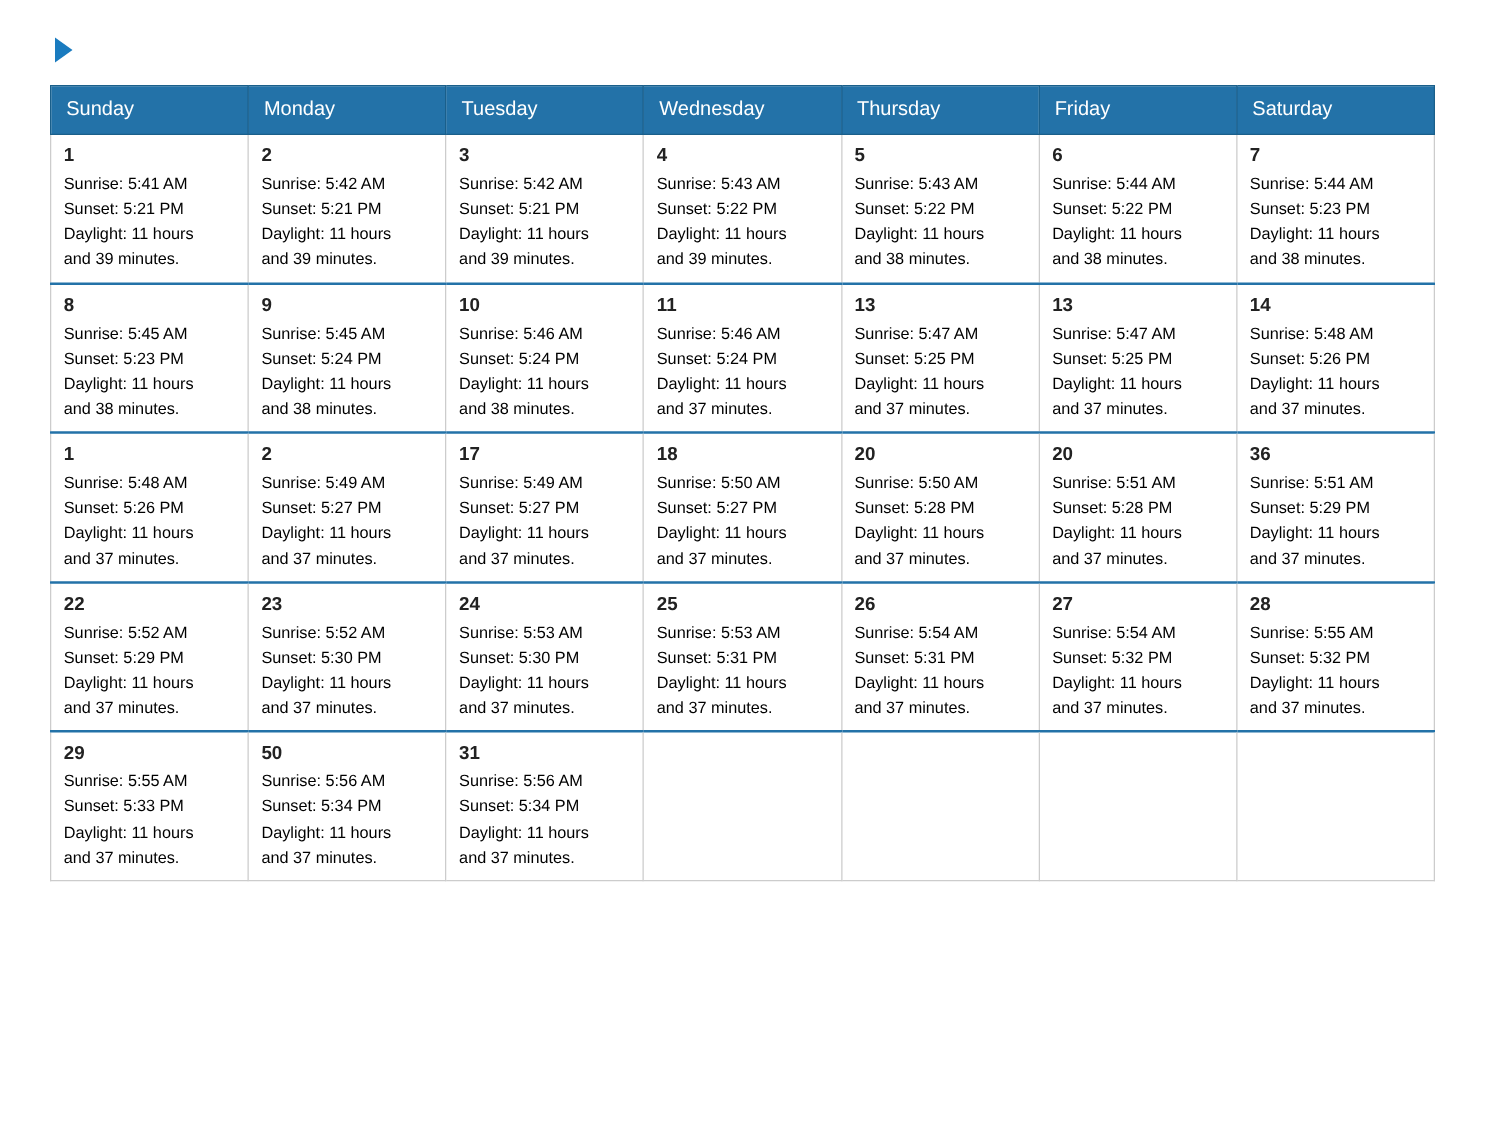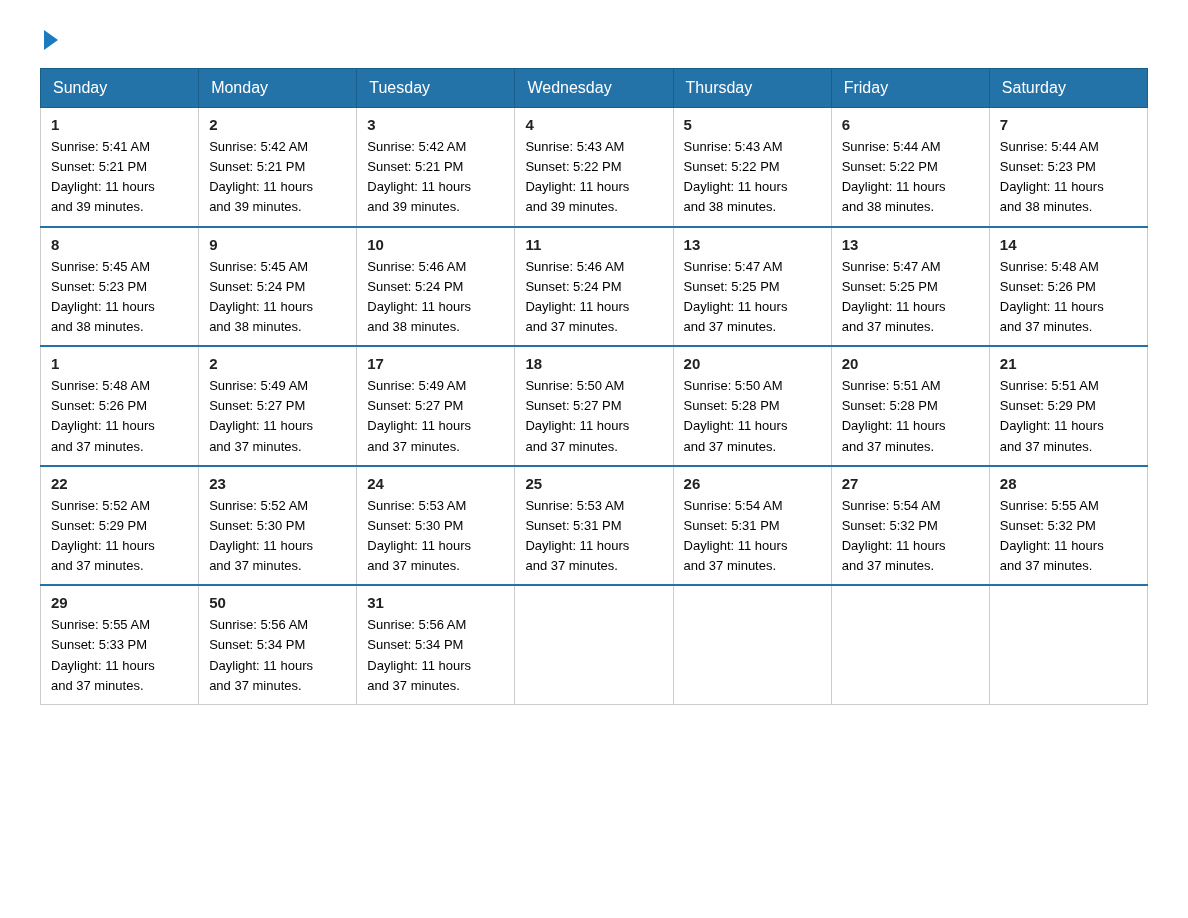--- a/index.html
+++ b/index.html
@@ -207,21 +207,21 @@
         </td>
         <td>
           <span class="day-number">20</span>
         <div class="day-info">Sunrise: 5:50 AM<br>Sunset: 5:28 PM<br>Daylight: 11 hours<br>and 37 minutes.</div>
         </td>
         <td>
           <span class="day-number">20</span>
         <div class="day-info">Sunrise: 5:51 AM<br>Sunset: 5:28 PM<br>Daylight: 11 hours<br>and 37 minutes.</div>
         </td>
         <td>
-          <span class="day-number">21</span>
+          <span class="day-number">36</span>
         <div class="day-info">Sunrise: 5:51 AM<br>Sunset: 5:29 PM<br>Daylight: 11 hours<br>and 37 minutes.</div>
         </td>
       </tr>
       <tr>
         <td>
           <span class="day-number">22</span>
         <div class="day-info">Sunrise: 5:52 AM<br>Sunset: 5:29 PM<br>Daylight: 11 hours<br>and 37 minutes.</div>
         </td>
         <td>
           <span class="day-number">23</span>

